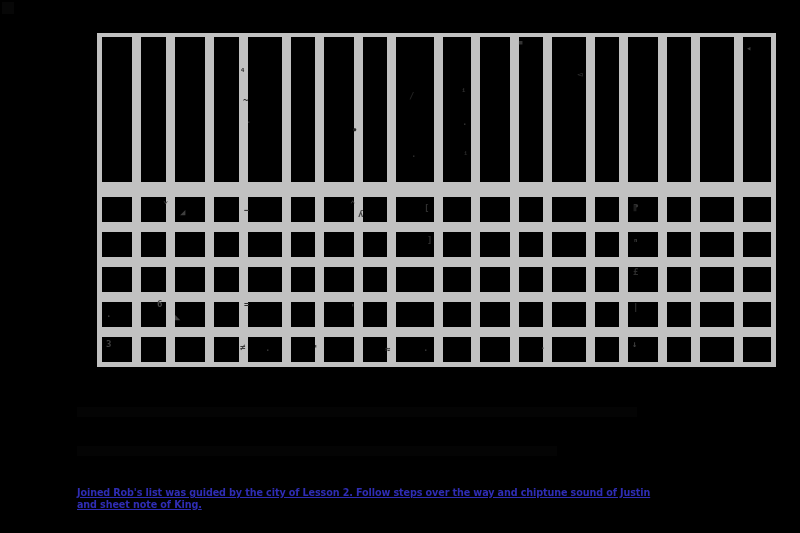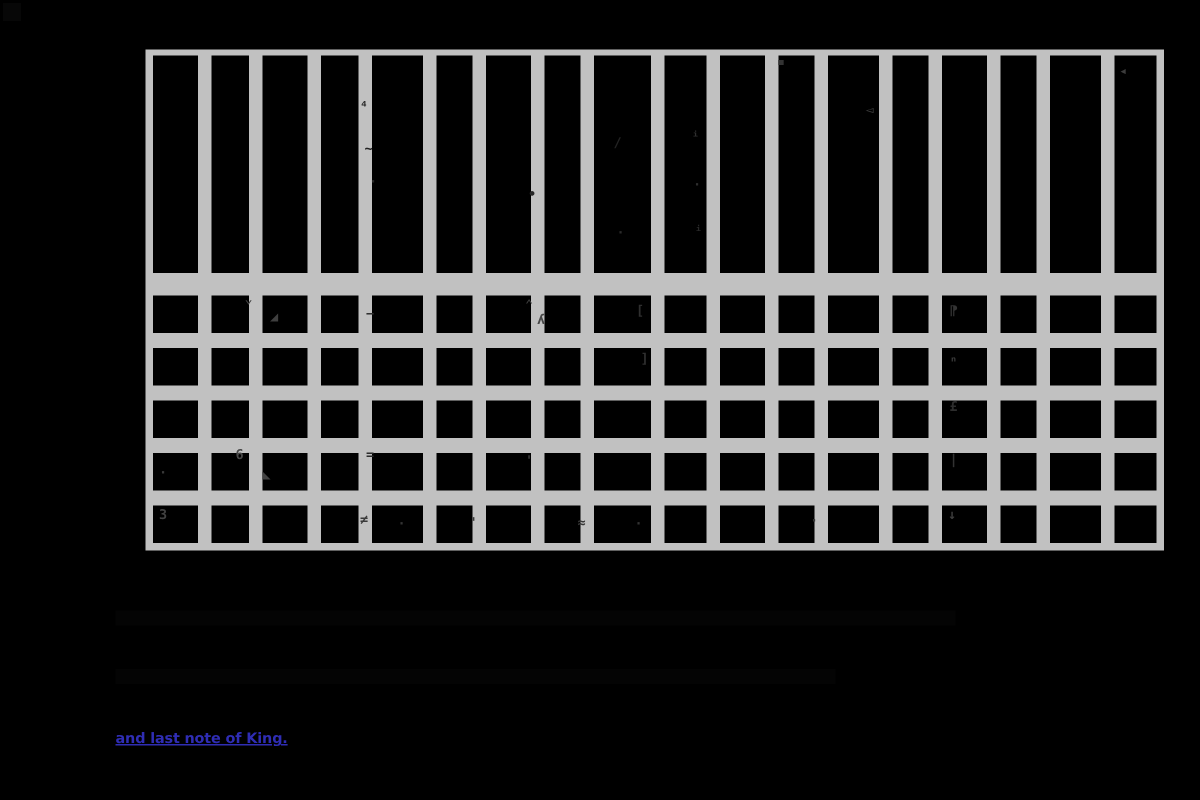--- a/index.html
+++ b/index.html
@@ -175,21 +175,22 @@
       </div>
     </div>
 
   <div id="marks"></div>
 
   <div class="ghost" style="left:77px;top:407px;width:560px;height:10px;"></div>
   <div class="ghost" style="left:77px;top:446px;width:480px;height:10px;"></div>
 
 
   <a class="link-secondary">
-    <span class="l2">and last note of King.</span>
+    <span class="l1">Joined Rob's list was guided by the city of Lesson 2. Follow steps over the way and chiptune sound of Justin</span>
+    <span class="l2">and sheet note of King.</span>
   </a>
 
 <span class="mark" style="left: 240px; top: 68px; color: rgb(44, 44, 44);">⁴</span>
     <span class="mark" style="left: 243px; top: 96px; color: rgb(34, 34, 34);">~</span>
     <span class="mark" style="left: 246px; top: 118px; color: rgb(42, 42, 42);">·</span>
     <span class="mark" style="left: 352px; top: 126px; color: rgb(38, 38, 38);">∙</span>
     <span class="mark" style="left: 461px; top: 88px; color: rgb(48, 48, 48);">ⁱ</span>
     <span class="mark" style="left: 462px; top: 120px; color: rgb(46, 46, 46);">·</span>
     <span class="mark" style="left: 463px; top: 148px; color: rgb(40, 40, 40);">ᵢ</span>
     <span class="mark" style="left: 409px; top: 92px; color: rgb(35, 35, 35);">/</span>

